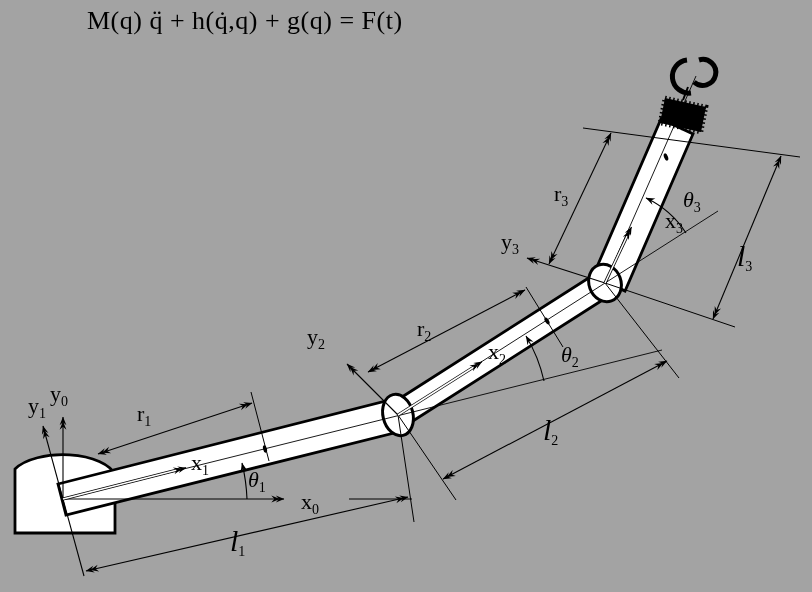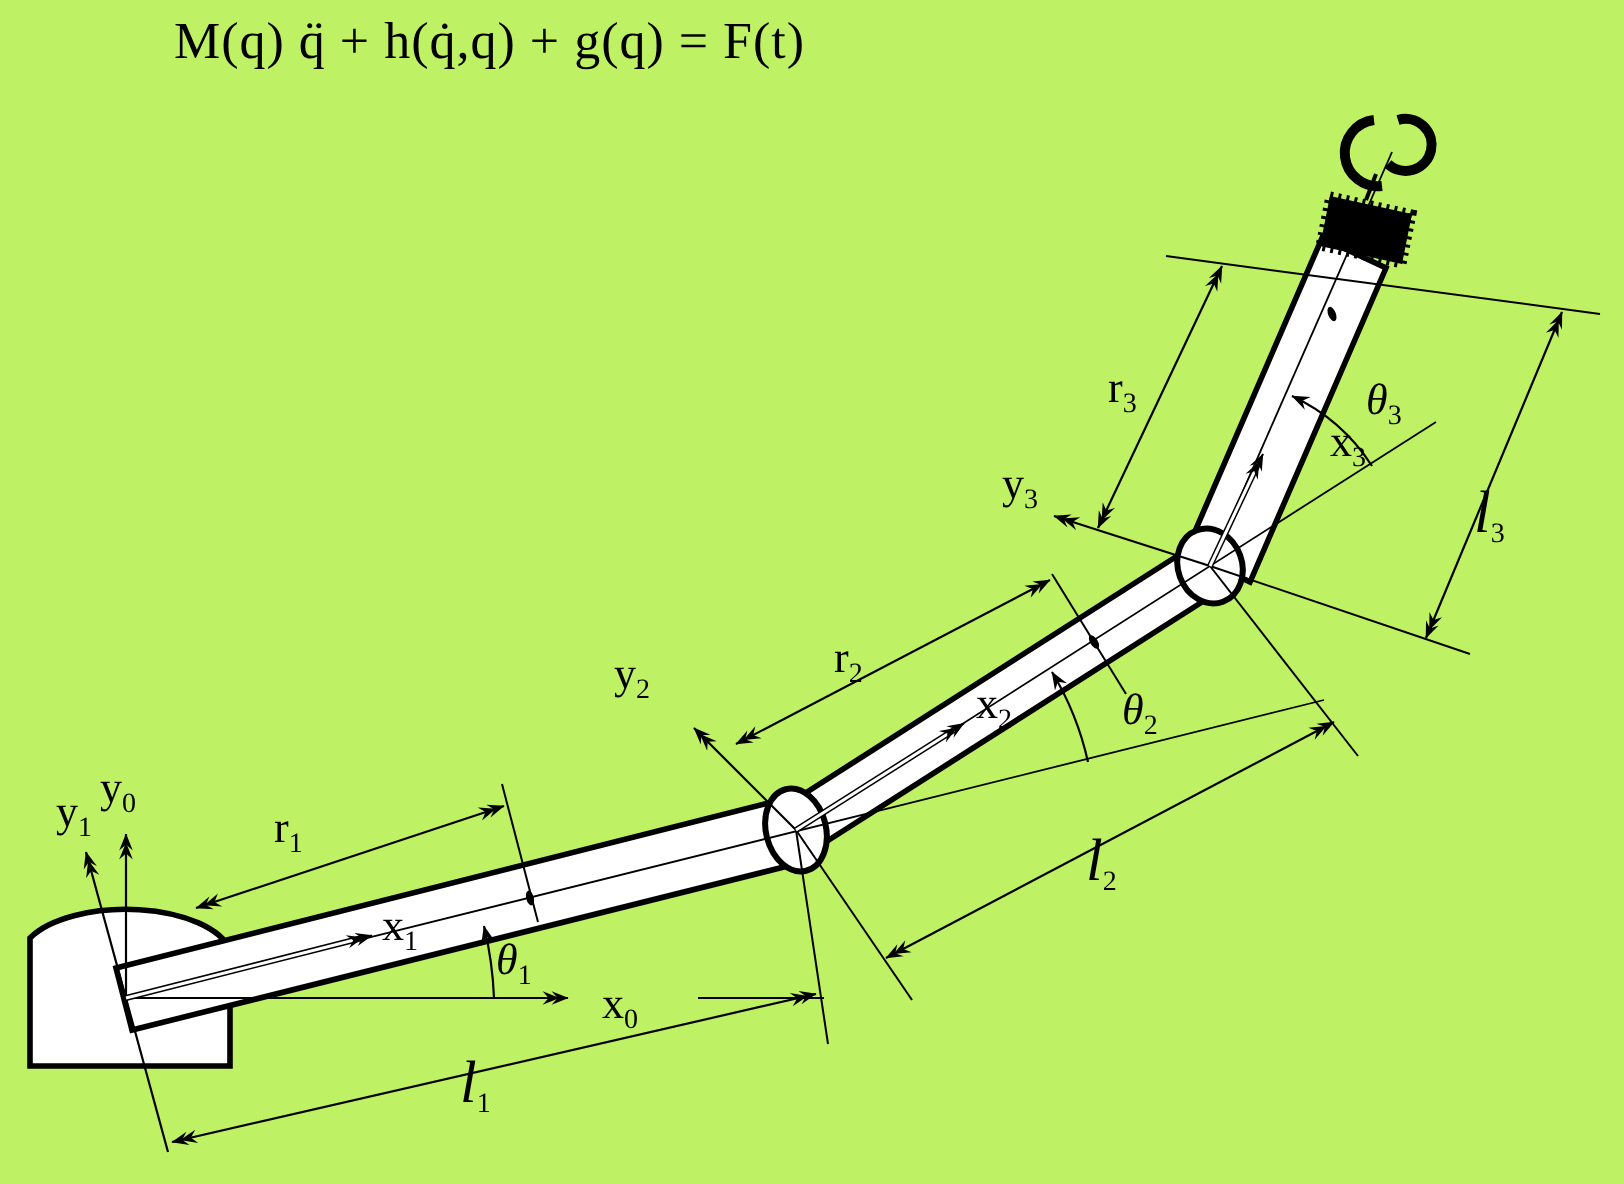--- a/index.html
+++ b/index.html
@@ -1,16 +1,16 @@
 <!DOCTYPE html>
 <html><head>
 <meta charset="utf-8">
 <style>
   html,body{margin:0;padding:0;background:#fff;}
-  .page{position:relative;width:812px;height:592px;background:#bef264;overflow:hidden;
+  .page{position:relative;width:812px;height:592px;background:#a3a3a3;overflow:hidden;
         font-family:"Liberation Serif","DejaVu Serif",serif;}
   .equation{position:absolute;left:87px;top:6px;font-size:26px;color:#000;
             letter-spacing:0.5px;white-space:pre;}
   svg{position:absolute;left:0;top:0;}
   svg text{fill:#000;font-family:"Liberation Serif","DejaVu Serif",serif;}
   .lbl{font-size:22px;}
   .lbl.it{font-style:italic;}
   .lbl.big{font-size:30px;}
   .sub{font-size:14px;font-style:normal;}
 </style>

